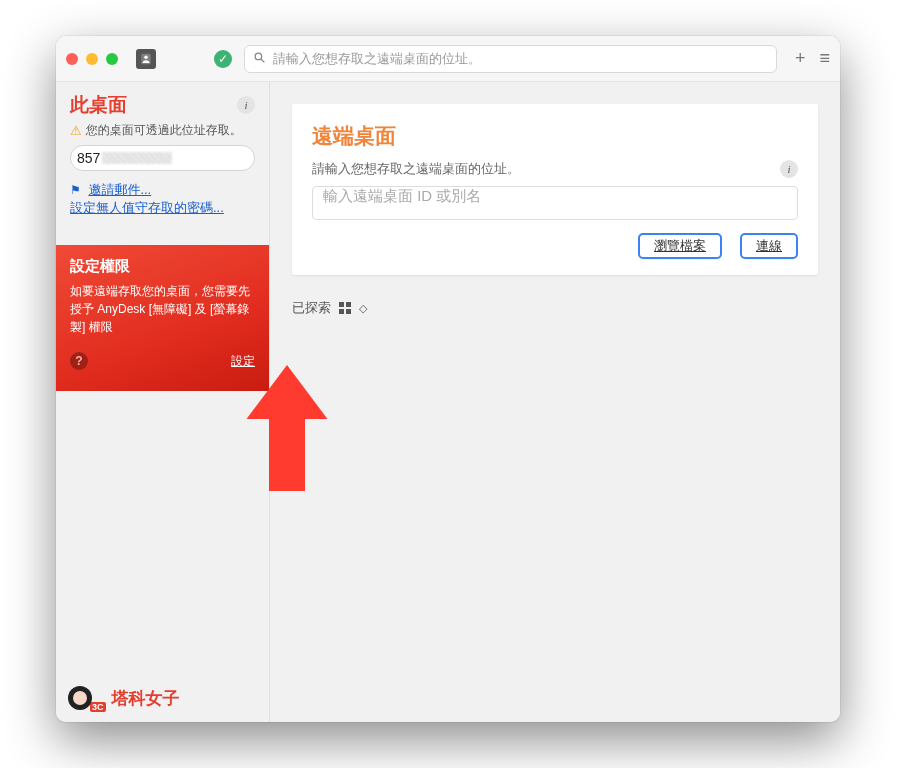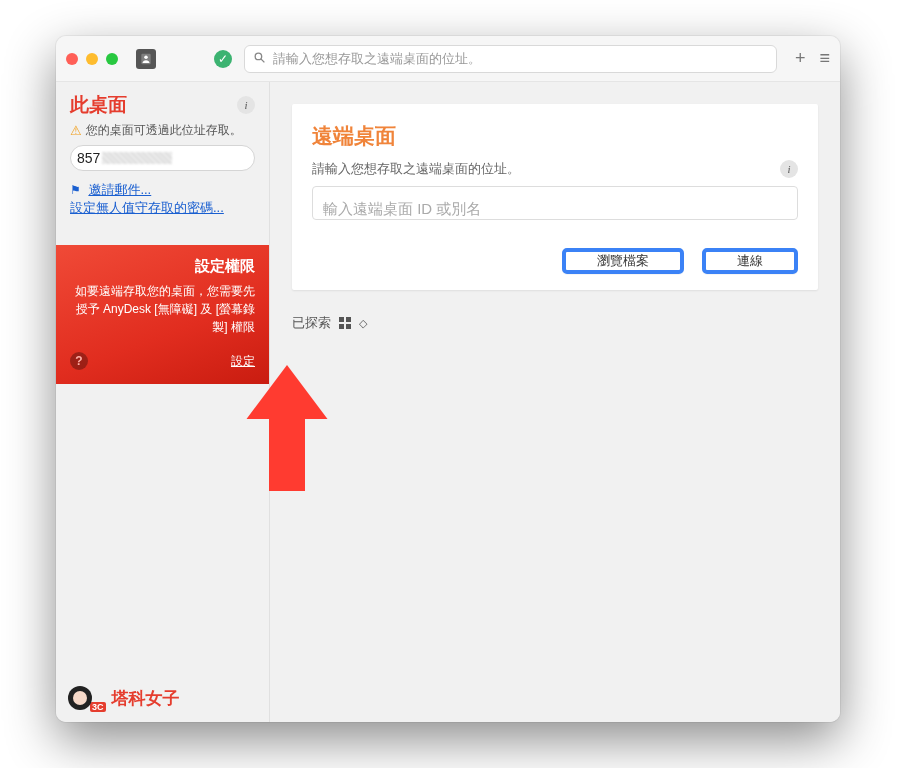--- a/index.html
+++ b/index.html
@@ -136,23 +136,22 @@
   .sb-links { display: flex; flex-direction: column; font-size: 13px; }
   .sb-links a {
     color: #1a5fd0; text-decoration: underline;
   }
   .flag { color: #1a5fd0; margin-right: 4px; font-size: 12px; }
 
   .perm-card {
     margin-top: 14px;
     background: linear-gradient(160deg, #f04a37 0%, #e12d1f 60%, #c91c10 100%);
     color: #fff;
-    padding: 12px 14px 14px 14px;
+    padding: 12px 14px 21px 14px;
     position: relative;
-    text-align: right;
   }
   .perm-title { font-size: 15px; font-weight: 600; margin-bottom: 6px; }
   .perm-desc { font-size: 12px; line-height: 1.5; }
   .perm-bottom {
     display: flex; align-items: center; justify-content: space-between;
     margin-top: 16px;
   }
   .perm-help {
     width: 18px; height: 18px; border-radius: 50%;
     background: rgba(0,0,0,0.3); color: #ffb0a8;
@@ -204,30 +203,31 @@
   }
   .card-desc { font-size: 13px; color: #666; }
   .remote-input {
     width: 100%;
     height: 34px;
     border: 1px solid #ddd;
     border-radius: 4px;
     padding: 0 10px;
     font-size: 15px;
     color: #aaa;
-    display: flex; align-items: flex-end;
-    margin-bottom: 28px;
+    display: flex; align-items: flex-start;
+    margin-bottom: 13px;
   }
   .btn-row { display: flex; justify-content: flex-end; gap: 18px; }
   .btn {
-    background: #fff; border: 4px solid #3b82f6; border-radius: 5px;
-    height: 26px; padding: 0 31px; font-size: 13px; color: #333;
+    background: #fff; border: 2px solid #3b82f6; border-radius: 5px;
+    height: 26px; padding: 0 14px; font-size: 13px; color: #333;
     display: flex; align-items: center;
     box-shadow: 0 1px 0 rgba(0,0,0,0.04);
     cursor: pointer;
+    text-decoration: underline;
   }
   .explored {
     margin-top: 24px;
     display: flex; align-items: center; gap: 8px;
     font-size: 13px; color: #555;
   }
   .explored .grid-icon {
     display: inline-grid; grid-template-columns: 5px 5px; grid-template-rows: 5px 5px; gap: 2px;
   }
   .explored .grid-icon span { background: #555; }

